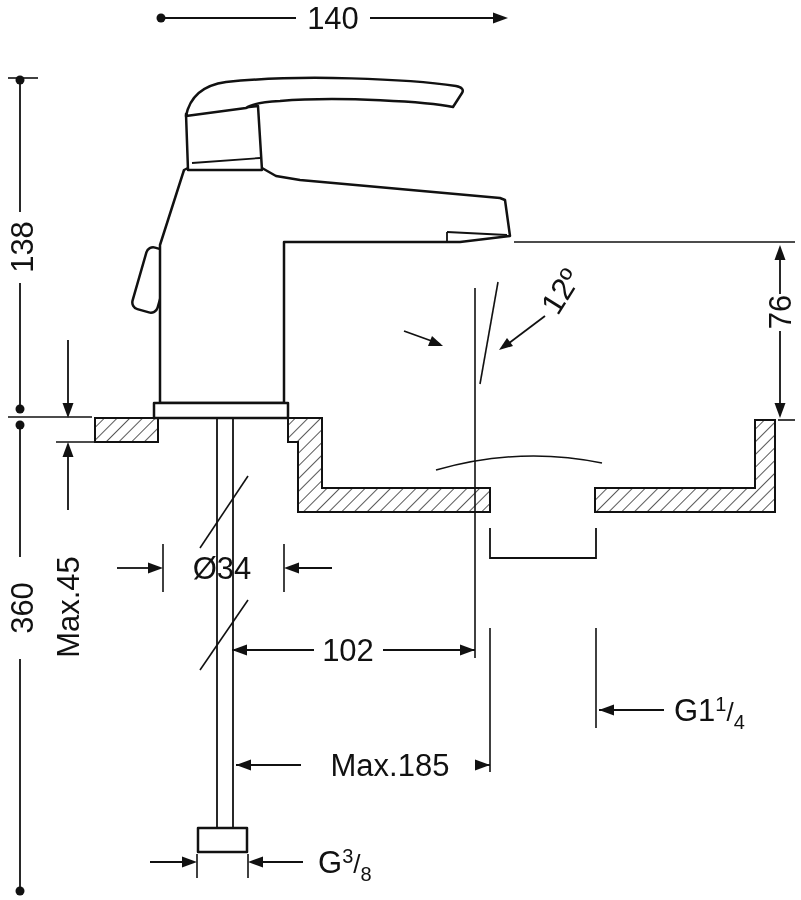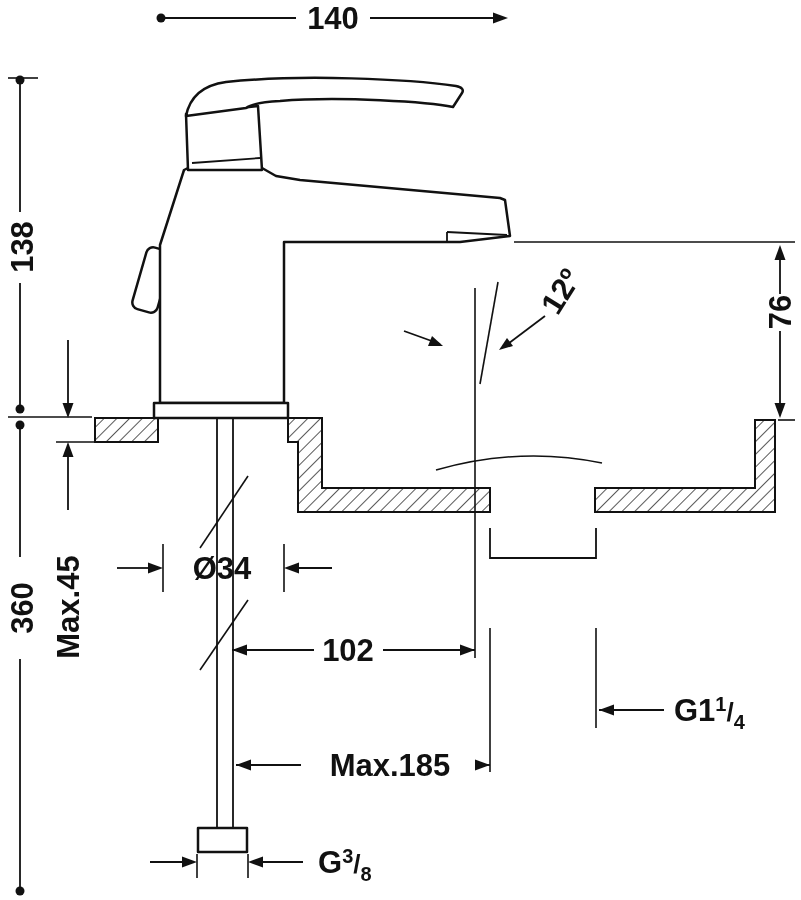--- a/index.html
+++ b/index.html
@@ -1,19 +1,18 @@
 <!DOCTYPE html>
 <html><head>
 <meta charset="utf-8">
 <style>
   html,body{margin:0;padding:0;background:#ffffff;}
   .canvas{
     width:801px;height:900px;background:#ffffff;position:relative;
     font-family:"Liberation Sans", sans-serif;
-    font-weight:bold;
   }
   svg{display:block;}
   svg text{
     font-family:"Liberation Sans", sans-serif;
     font-size:31px;
     fill:#111111;
   }
   .frac-num,.frac-den{font-size:20px;}
   .frac-slash{font-size:26px;}
   .outline{fill:#ffffff;stroke:#111111;stroke-width:2.5;stroke-linejoin:round;}

